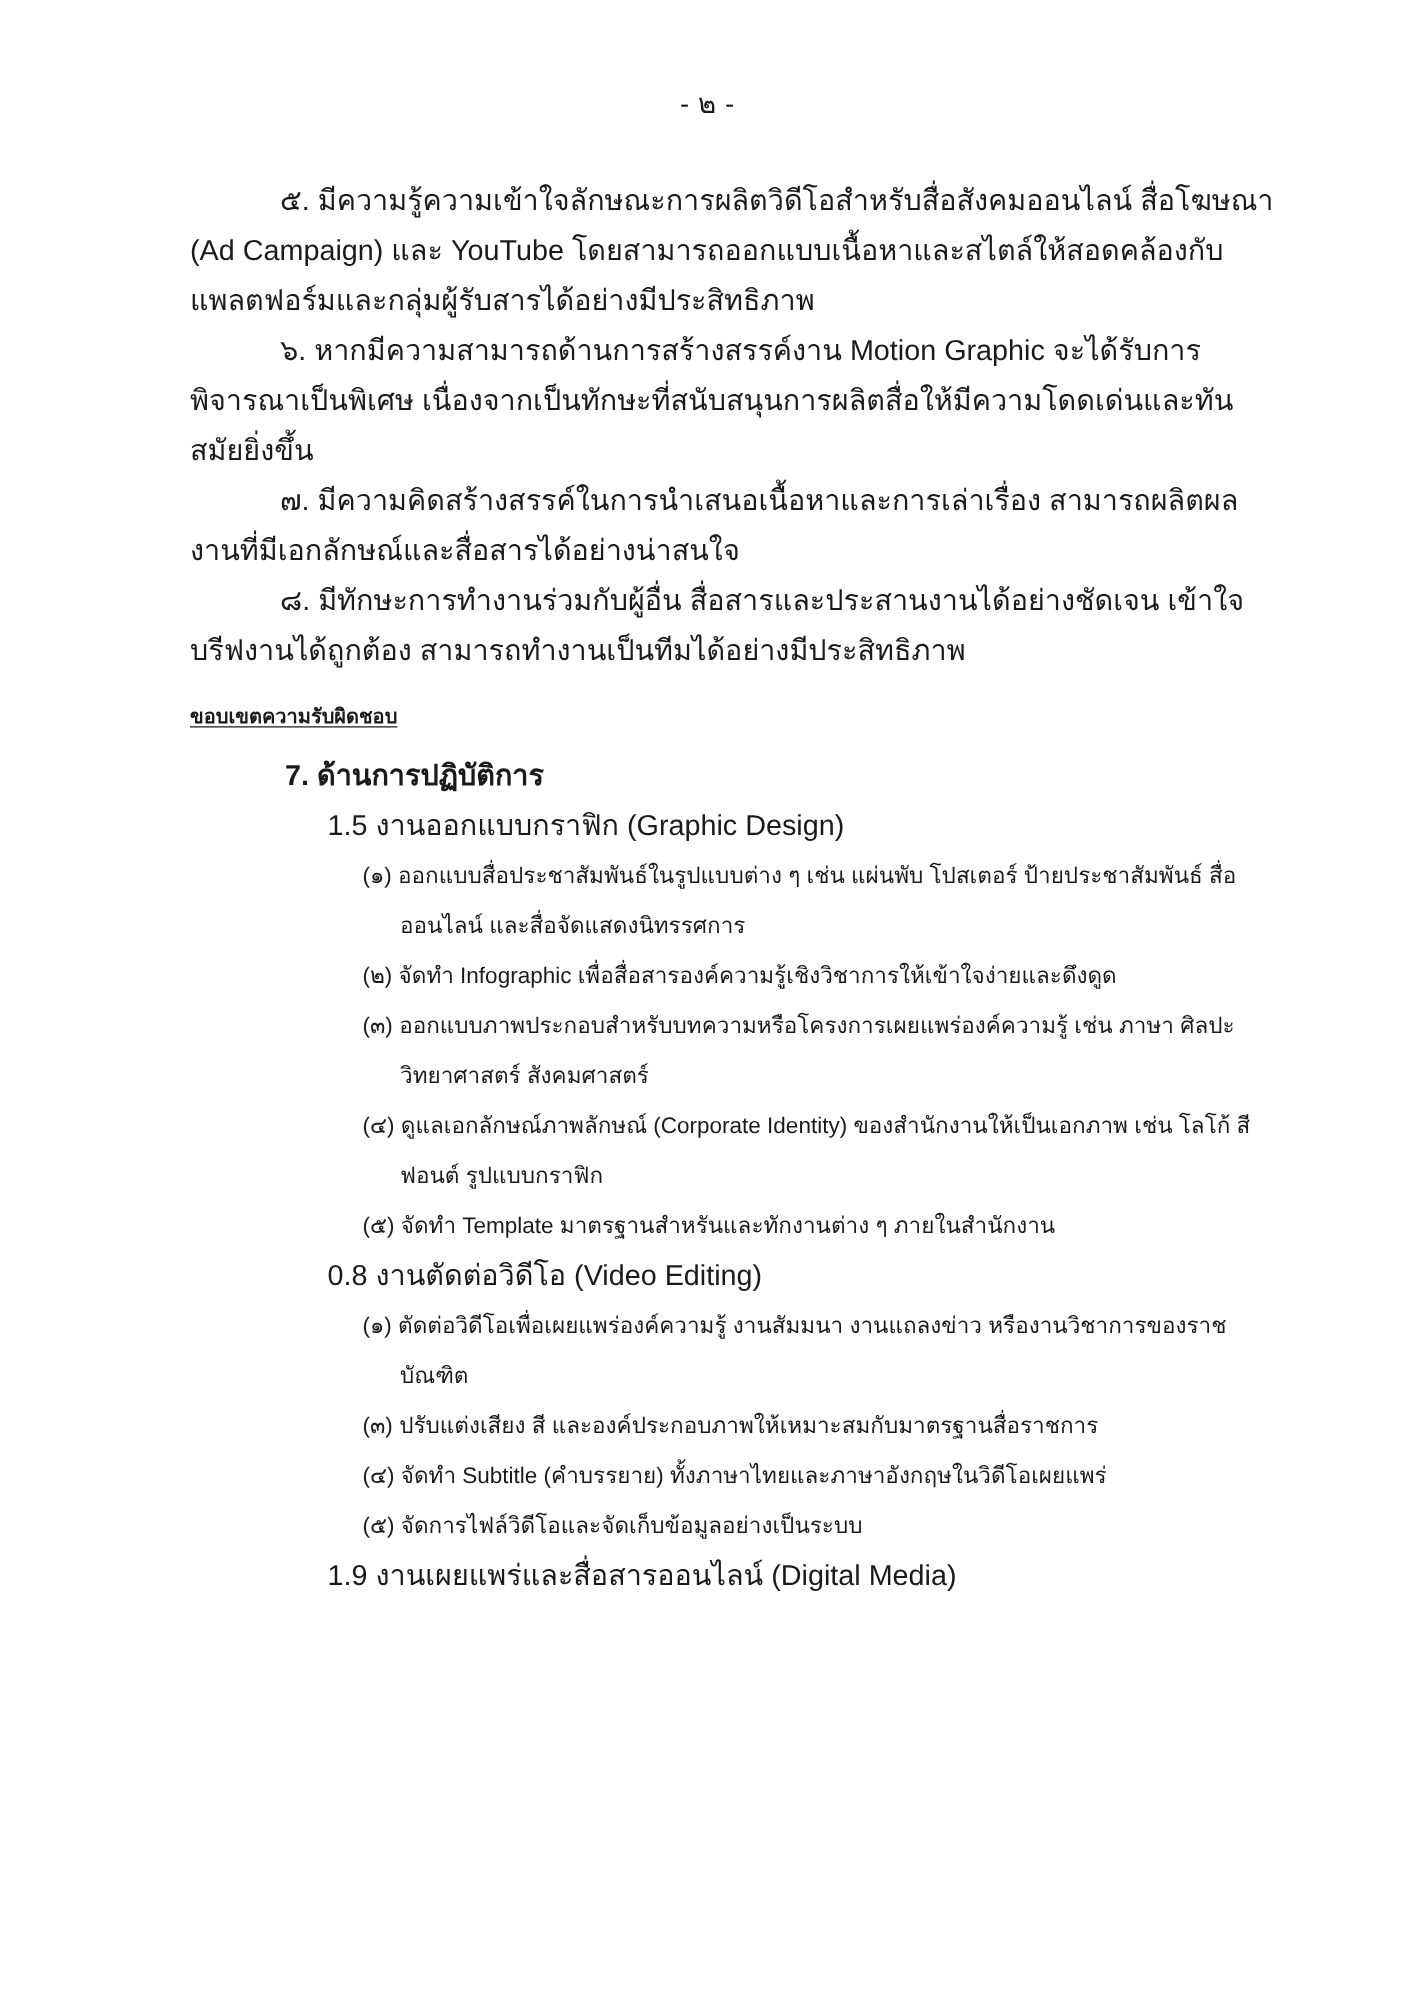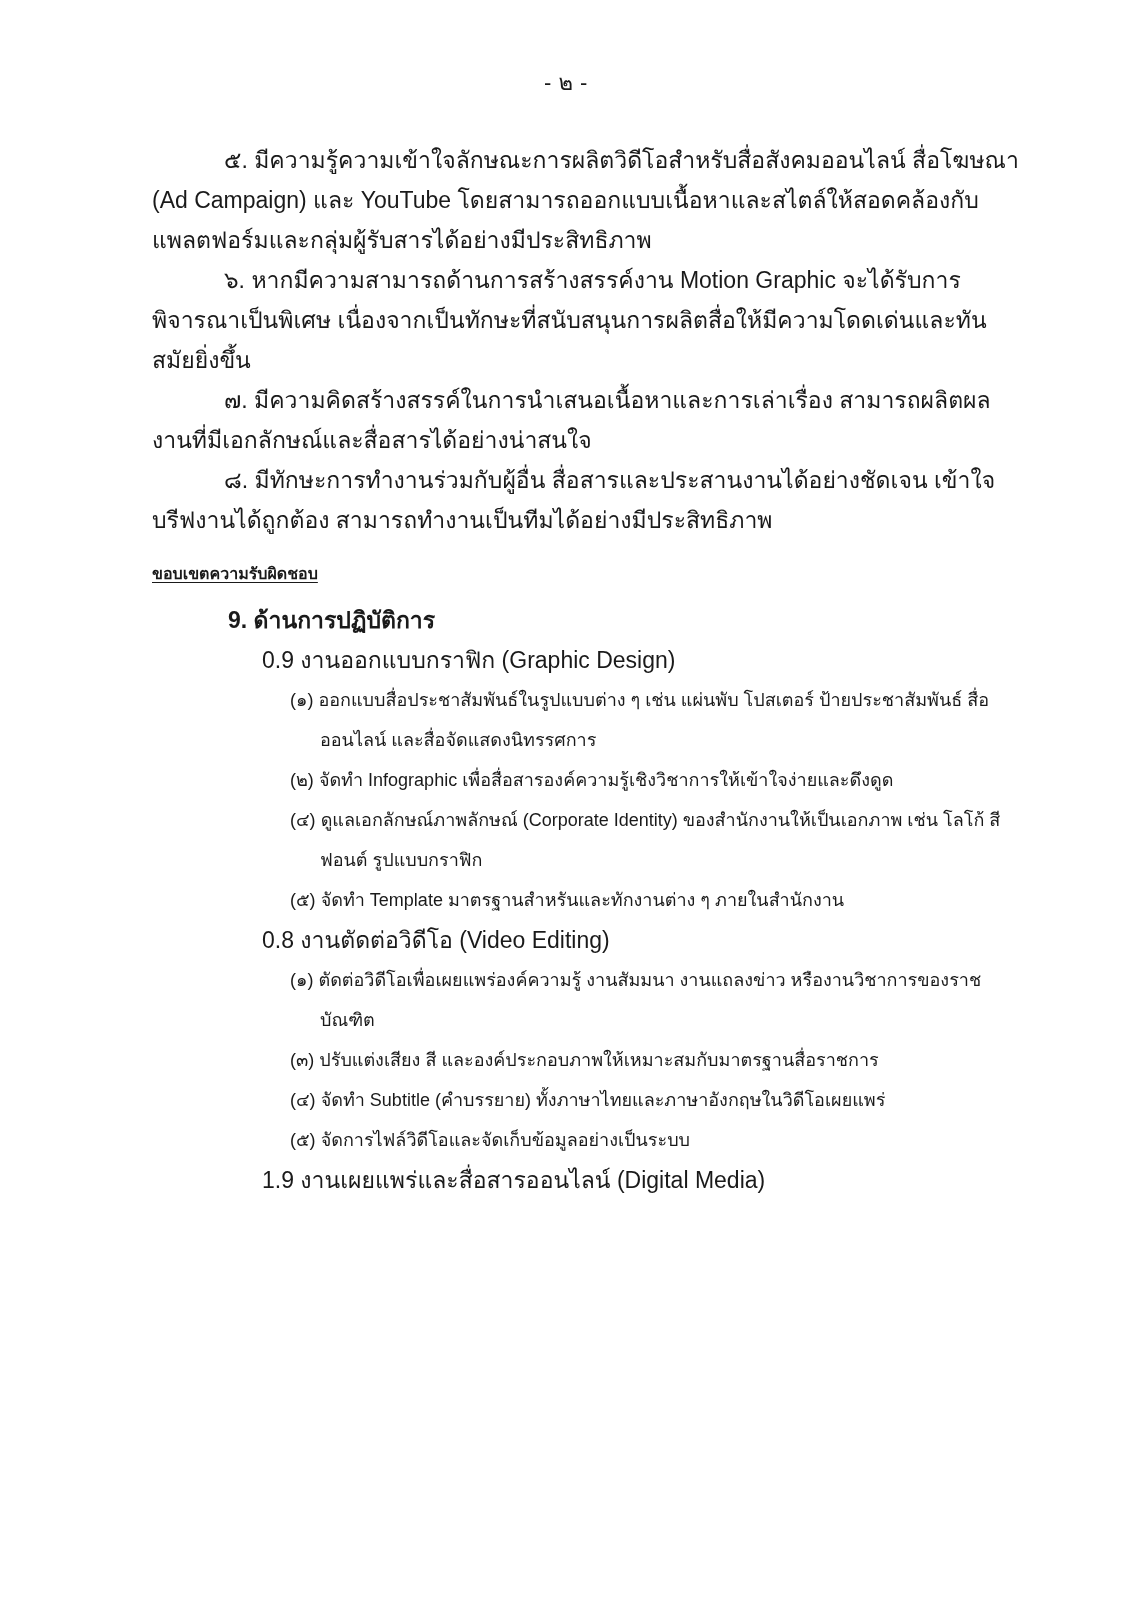--- a/index.html
+++ b/index.html
@@ -107,25 +107,26 @@
 
   <div class="body-block">
 
     <p class="para lvl-top">๕. มีความรู้ความเข้าใจลักษณะการผลิตวิดีโอสำหรับสื่อสังคมออนไลน์ สื่อโฆษณา (Ad Campaign) และ YouTube โดยสามารถออกแบบเนื้อหาและสไตล์ให้สอดคล้องกับแพลตฟอร์มและกลุ่มผู้รับสารได้อย่างมีประสิทธิภาพ</p>
     <p class="para lvl-top">๖. หากมีความสามารถด้านการสร้างสรรค์งาน Motion Graphic จะได้รับการพิจารณาเป็นพิเศษ เนื่องจากเป็นทักษะที่สนับสนุนการผลิตสื่อให้มีความโดดเด่นและทันสมัยยิ่งขึ้น</p>
     <p class="para lvl-top">๗. มีความคิดสร้างสรรค์ในการนำเสนอเนื้อหาและการเล่าเรื่อง สามารถผลิตผลงานที่มีเอกลักษณ์และสื่อสารได้อย่างน่าสนใจ</p>
     <p class="para lvl-top">๘. มีทักษะการทำงานร่วมกับผู้อื่น สื่อสารและประสานงานได้อย่างชัดเจน เข้าใจบรีฟงานได้ถูกต้อง สามารถทำงานเป็นทีมได้อย่างมีประสิทธิภาพ</p>
 
     <p class="section-heading">ขอบเขตความรับผิดชอบ</p>
 
-    <p class="heading-1">9. ด้านการปฏิบัติการ</p>
+    <p class="heading-1">7. ด้านการปฏิบัติการ</p>
 
-    <p class="heading-2">0.9 งานออกแบบกราฟิก (Graphic Design)</p>
+    <p class="heading-2">1.5 งานออกแบบกราฟิก (Graphic Design)</p>
     <p class="item"><span class="marker">(๑)</span> <span>ออกแบบสื่อประชาสัมพันธ์ในรูปแบบต่าง ๆ เช่น แผ่นพับ โปสเตอร์ ป้ายประชาสัมพันธ์ สื่อออนไลน์ และสื่อจัดแสดงนิทรรศการ</span></p>
     <p class="item"><span class="marker">(๒)</span> <span>จัดทำ Infographic เพื่อสื่อสารองค์ความรู้เชิงวิชาการให้เข้าใจง่ายและดึงดูด</span></p>
+    <p class="item"><span class="marker">(๓)</span> <span>ออกแบบภาพประกอบสำหรับบทความหรือโครงการเผยแพร่องค์ความรู้ เช่น ภาษา ศิลปะ วิทยาศาสตร์ สังคมศาสตร์</span></p>
     <p class="item"><span class="marker">(๔)</span> <span>ดูแลเอกลักษณ์ภาพลักษณ์ (Corporate Identity) ของสำนักงานให้เป็นเอกภาพ เช่น โลโก้ สี ฟอนต์ รูปแบบกราฟิก</span></p>
     <p class="item"><span class="marker">(๕)</span> <span>จัดทำ Template มาตรฐานสำหรันและทักงานต่าง ๆ ภายในสำนักงาน</span></p>
 
     <p class="heading-2">0.8 งานตัดต่อวิดีโอ (Video Editing)</p>
     <p class="item"><span class="marker">(๑)</span> <span>ตัดต่อวิดีโอเพื่อเผยแพร่องค์ความรู้ งานสัมมนา งานแถลงข่าว หรืองานวิชาการของราชบัณฑิต</span></p>
     <p class="item"><span class="marker">(๓)</span> <span>ปรับแต่งเสียง สี และองค์ประกอบภาพให้เหมาะสมกับมาตรฐานสื่อราชการ</span></p>
     <p class="item"><span class="marker">(๔)</span> <span>จัดทำ Subtitle (คำบรรยาย) ทั้งภาษาไทยและภาษาอังกฤษในวิดีโอเผยแพร่</span></p>
     <p class="item"><span class="marker">(๕)</span> <span>จัดการไฟล์วิดีโอและจัดเก็บข้อมูลอย่างเป็นระบบ</span></p>
 
     <p class="heading-2">1.9 งานเผยแพร่และสื่อสารออนไลน์ (Digital Media)</p>

